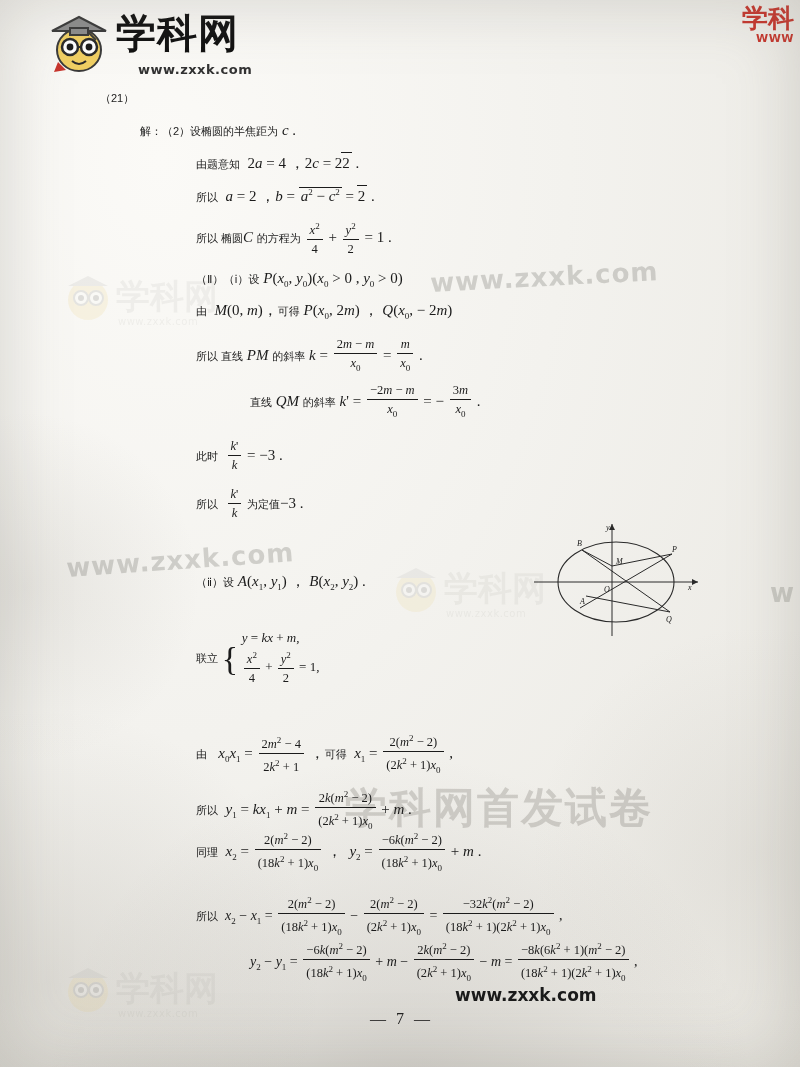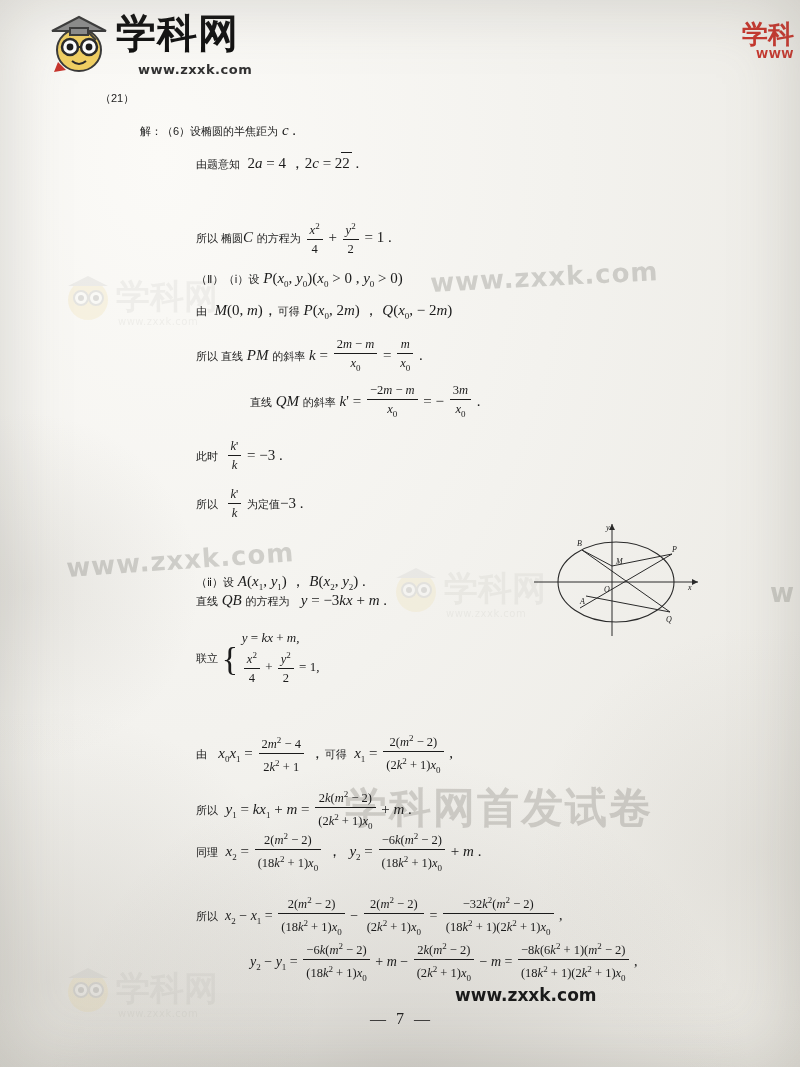--- a/index.html
+++ b/index.html
@@ -66,21 +66,21 @@
     position: absolute;
     left: 96px; top: 56px;
     font-family: "DejaVu Sans", sans-serif;
     font-size: 13px;
     font-weight: bold;
     color: #333;
     letter-spacing: .5px;
   }
   .logo-right {
     position: absolute;
-    right: 6px; top: 20px;
+    right: 6px; top: 4px;
     text-align: right;
   }
   .logo-right .r-title {
     font-family: "DejaVu Sans", sans-serif;
     font-size: 26px;
     font-weight: bold;
     color: #c7352c;
     line-height: 28px;
   }
   .logo-right .r-url {
@@ -275,27 +275,32 @@
   <div class="logo-right">
     <div class="r-title">学科</div>
     <div class="r-url">WWW</div>
   </div>
 
   <div class="content">
 
     <div class="ln cn" style="left:100px; top:88px;">（21）</div>
 
     <div class="ln" style="left:140px; top:120px;">
-      <span class="cn">解：（6）设椭圆的半焦距为</span> <span class="it">c</span> .
+      <span class="cn">解：（2）设椭圆的半焦距为</span> <span class="it">c</span> .
     </div>
 
     <div class="ln" style="left:196px; top:152px;">
       <span class="cn">由题意知</span>&nbsp; 2<span class="it">a</span> = 4 ，2<span class="it">c</span> = 2<span class="sqrt">2</span><span style="font-size:15px;">&nbsp;</span>.
     </div>
 
+    <div class="ln" style="left:196px; top:182px;">
+      <span class="cn">所以</span>&nbsp; <span class="it">a</span> = 2 ，<span class="it">b</span> =
+      <span style="border-top:1px solid #1b1b1b; padding:0 2px;"><span class="it">a</span><sup>2</sup> − <span class="it">c</span><sup>2</sup></span>
+      = <span class="sqrt">2</span> .
+    </div>
 
     <div class="ln" style="left:196px; top:218px;">
       <span class="cn">所以 椭圆</span><span class="it">C</span> <span class="cn">的方程为</span>
       <span class="frac"><span class="num"><span class="it">x</span><sup>2</sup></span><span class="den">4</span></span>
       +
       <span class="frac"><span class="num"><span class="it">y</span><sup>2</sup></span><span class="den">2</span></span>
       = 1 .
     </div>
 
     <div class="ln" style="left:196px; top:268px;">
@@ -335,24 +340,20 @@
       <span class="frac"><span class="num"><span class="it">k</span>'</span><span class="den"><span class="it">k</span></span></span>
       <span class="cn">为定值</span>−3 .
     </div>
 
     <div class="ln" style="left:196px; top:528px;margin-top:43px;">
       <span class="cn">（ⅱ）设</span> <span class="it">A</span>(<span class="it">x</span><sub>1</sub>, <span class="it">y</span><sub>1</sub>) ，
       <span class="it">B</span>(<span class="it">x</span><sub>2</sub>, <span class="it">y</span><sub>2</sub>) .
     </div>
 
 
-    <div class="ln" style="left:196px; top:590px;">
-      <span class="cn">直线</span> <span class="it">QB</span> <span class="cn">的方程为</span>&nbsp;&nbsp;
-      <span class="it">y</span> = −3<span class="it">kx</span> + <span class="it">m</span> .
-    </div>
 
     <div class="ln" style="left:196px; top:628px;">
       <span class="cn">联立</span>
       <span class="brace">{</span>
       <span style="display:inline-block; vertical-align:middle; font-size:13px; line-height:19px;">
         <span style="display:block;"><span class="it">y</span> = <span class="it">kx</span> + <span class="it">m</span>,</span>
         <span style="display:block;">
           <span class="frac"><span class="num"><span class="it">x</span><sup>2</sup></span><span class="den">4</span></span>
           +
           <span class="frac"><span class="num"><span class="it">y</span><sup>2</sup></span><span class="den">2</span></span>

